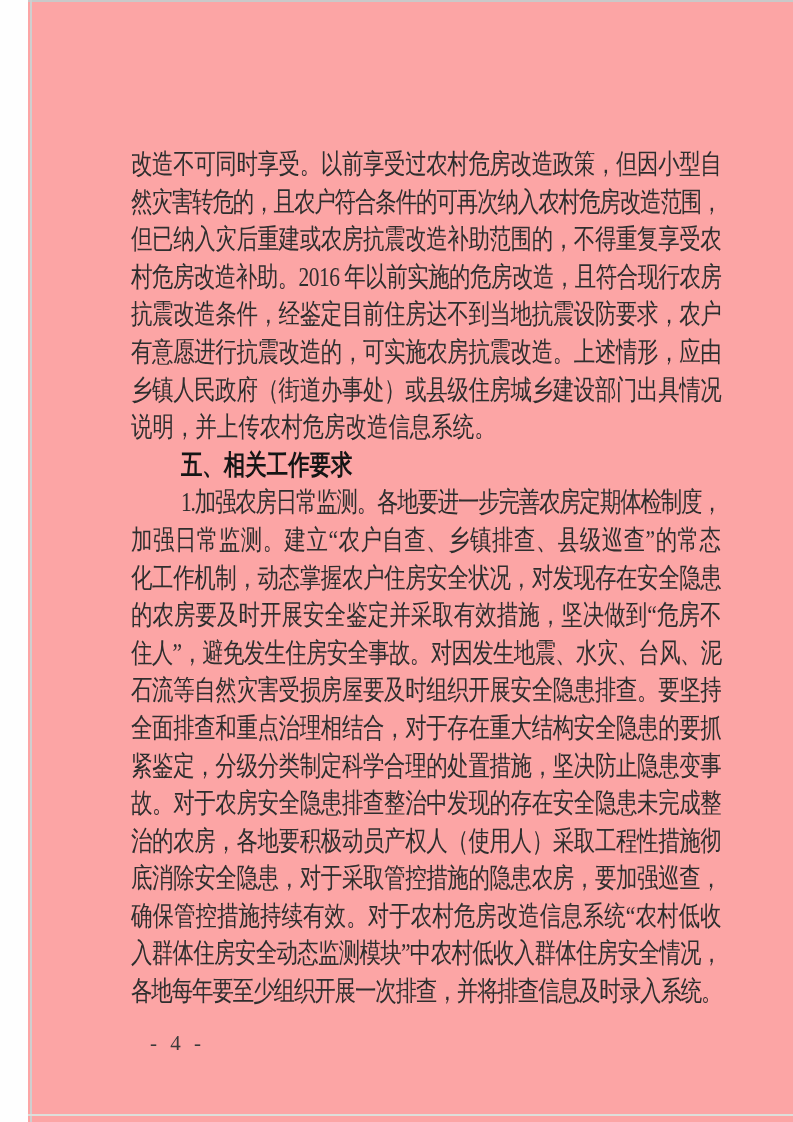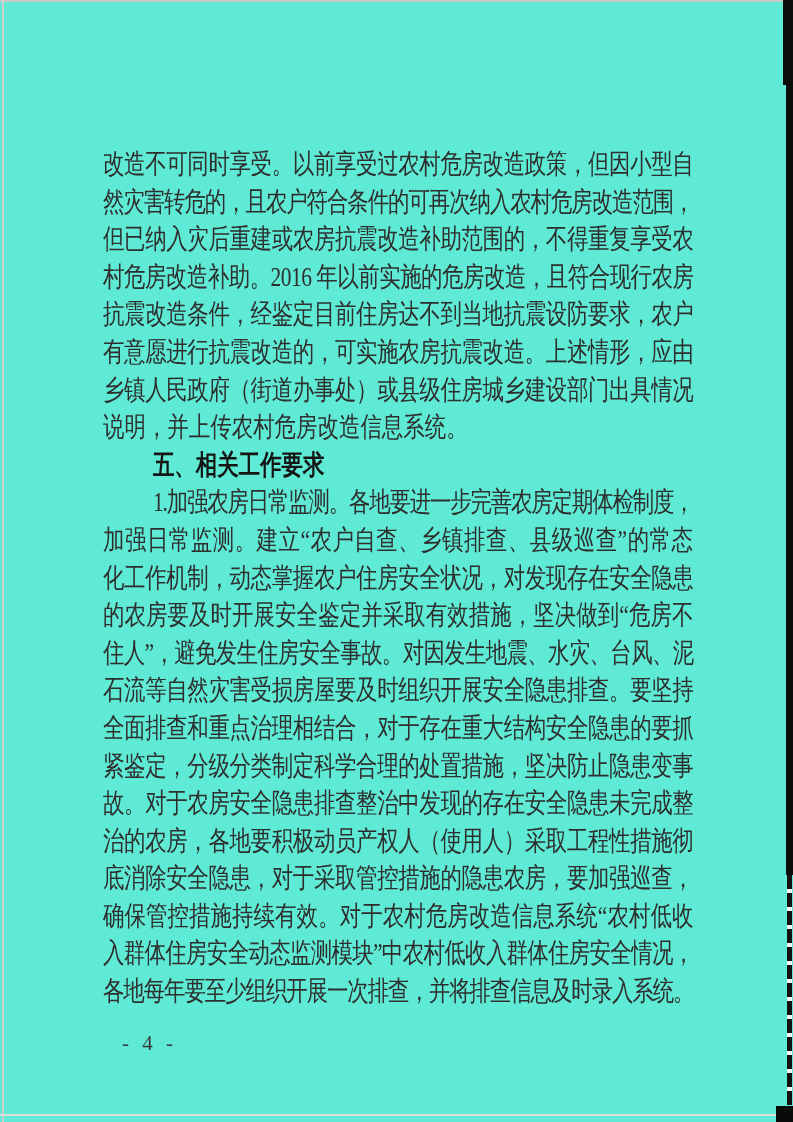--- a/index.html
+++ b/index.html
@@ -1,21 +1,21 @@
 <!DOCTYPE html>
 <html><head>
 <meta charset="utf-8">
 <style>
   html,body{margin:0;padding:0;}
   body{
     width:793px;height:1122px;position:relative;overflow:hidden;
     background:#fefefe;
     font-family:"Liberation Serif","DejaVu Serif",serif;
   }
-  .page{position:absolute;inset:0;background:#5eead4;}
+  .page{position:absolute;inset:0;background:#fca5a5;margin-left:28px;}
   
   .edge-top{position:absolute;left:0;top:0;width:793px;height:2px;background:#c9c9c9;}
   .edge-left{position:absolute;left:2px;top:0;width:2px;height:1122px;background:#cfcfcf;}
   .edge-bottom{position:absolute;left:0;top:1114px;width:793px;height:2px;background:#dededa;}
   .edge-right-a{position:absolute;left:783px;top:0;width:10px;height:85px;background:#0b0b0b;}
   .edge-right-b{position:absolute;left:786px;top:85px;width:7px;height:790px;background:#0d0d0d;}
   .edge-right-c{position:absolute;left:787px;top:875px;width:5px;height:230px;
     background:repeating-linear-gradient(to bottom,#111 0 14px,#f6f6f6 14px 18px);}
   .edge-right-blob{position:absolute;left:776px;top:1106px;width:17px;height:16px;background:#0a0a0a;}
   

